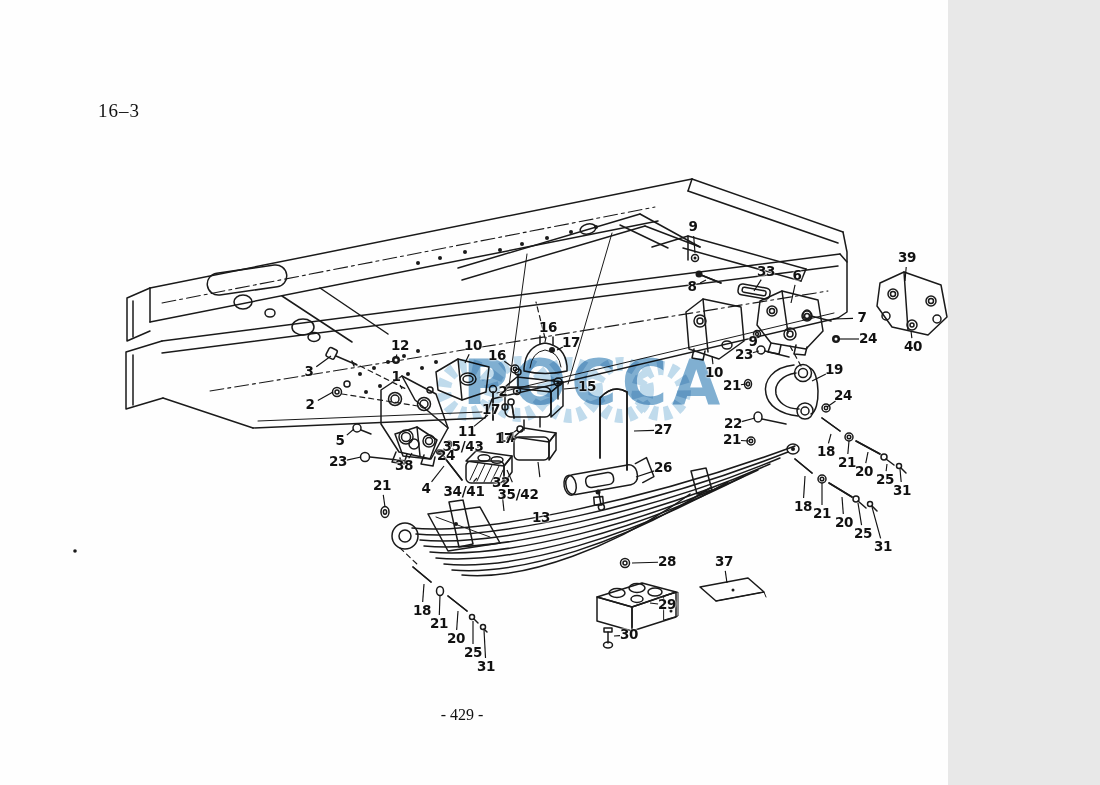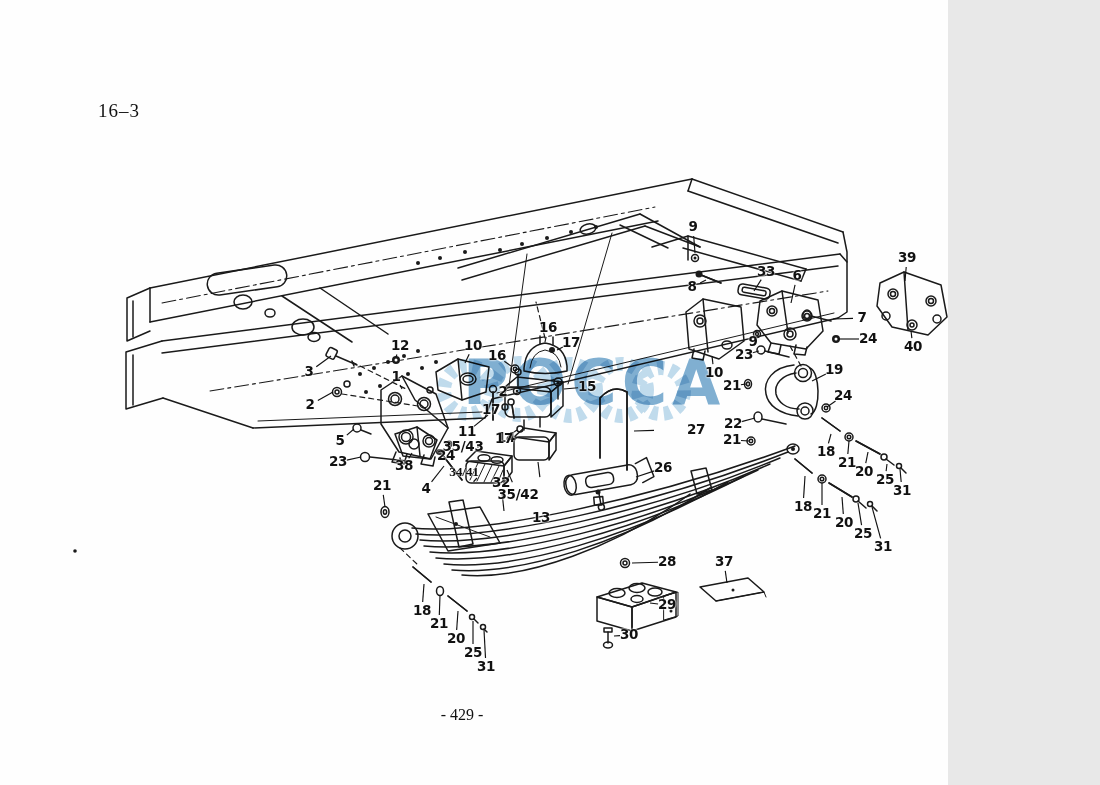--- a/index.html
+++ b/index.html
@@ -478,25 +478,25 @@
       <div class="callout" style="left: 571px; top: 343px;">17</div>
       <div class="callout" style="left: 497px; top: 356px;">16</div>
       <div class="callout" style="left: 503px; top: 392px;">2</div>
       <div class="callout" style="left: 587px; top: 387px;">15</div>
       <div class="callout" style="left: 491px; top: 410px;">17</div>
       <div class="callout" style="left: 506px; top: 430px; margin-top: 8px;">14</div>
       <div class="callout" style="left: 467px; top: 432px;">11</div>
       <div class="callout" style="left: 504px; top: 439px;">17</div>
       <div class="callout" style="left: 463px; top: 447px;">35/43</div>
       <div class="callout" style="left: 446px; top: 456px;">24</div>
-      <div class="callout" style="left: 464px; top: 472px; font-family: Liberation Serif, serif;">34/41</div>
+      <div class="callout" style="left: 464px; top: 492px;">34/41</div>
       <div class="callout" style="left: 501px; top: 483px;">32</div>
       <div class="callout" style="left: 518px; top: 495px;">35/42</div>
       <div class="callout" style="left: 541px; top: 486px; margin-top: 32px;">13</div>
-      <div class="callout" style="left: 663px; top: 430px; margin-left: 33px;">27</div>
+      <div class="callout" style="left: 663px; top: 430px;">27</div>
       <div class="callout" style="left: 663px; top: 468px;">26</div>
       <div class="callout" style="left: 667px; top: 562px;">28</div>
       <div class="callout" style="left: 667px; top: 605px;">29</div>
       <div class="callout" style="left: 629px; top: 635px;">30</div>
       <div class="callout" style="left: 724px; top: 562px;">37</div>
       <div class="callout" style="left: 422px; top: 611px;">18</div>
       <div class="callout" style="left: 439px; top: 624px;">21</div>
       <div class="callout" style="left: 456px; top: 639px;">20</div>
       <div class="callout" style="left: 473px; top: 653px;">25</div>
       <div class="callout" style="left: 486px; top: 667px;">31</div>

